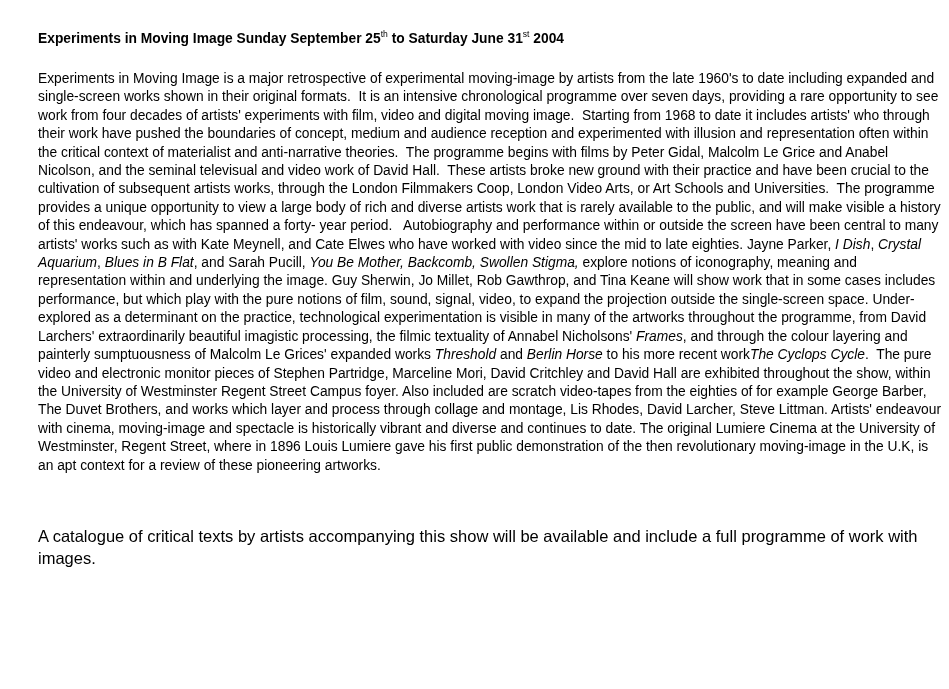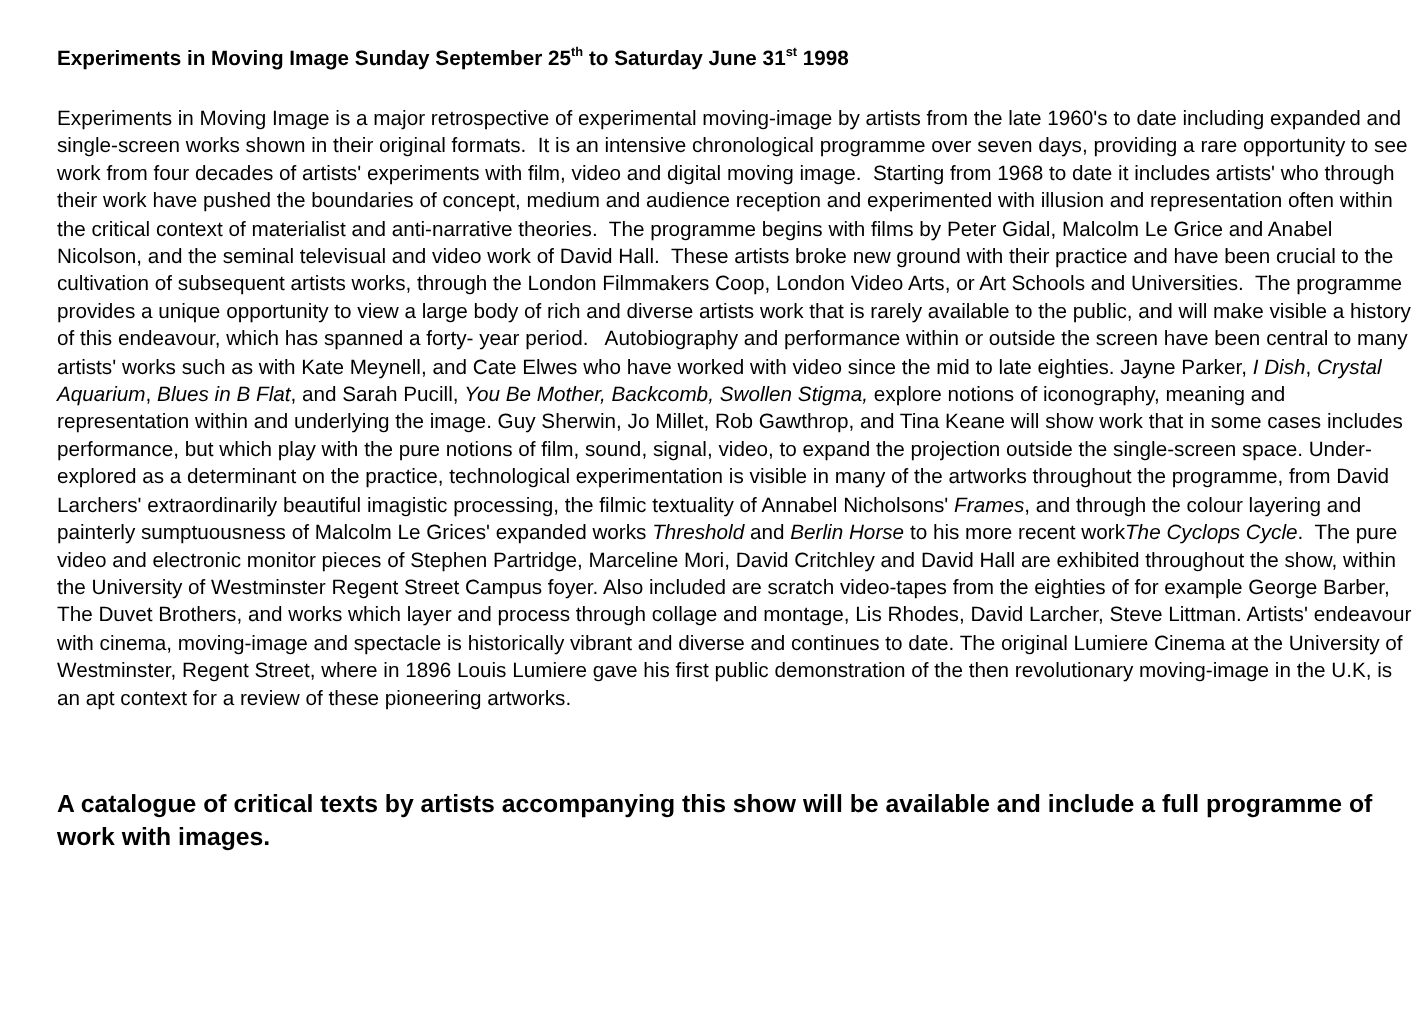--- a/index.html
+++ b/index.html
@@ -22,42 +22,41 @@
     width: 905px;
     font-size: 13.8px;
     font-weight: bold;
     line-height: 18px;
     white-space: pre-wrap;
   }
   .doc-title sup {
     font-size: 0.62em;
     vertical-align: super;
     line-height: 0;
-    font-weight: bold;
+    font-weight: normal;
   }
   .doc-body {
     width: 905px;
     margin-top: 22px;
     font-size: 13.8px;
     line-height: 18.4px;
     white-space: pre-wrap;
   }
   .doc-body i {
   }
   .catalogue-note {
     width: 905px;
     margin-top: 50px;
     font-size: 16.5px;
     line-height: 22px;
     white-space: pre-wrap;
-    font-weight: bold;
   }
 </style>
 </head>
 <body>
 
 <div class="page">
-  <div class="doc-title"><span>Experiments in Moving Image Sunday September 25</span><sup>th</sup><span> to Saturday June 31</span><sup>st</sup><span> 1998</span></div>
+  <div class="doc-title"><span>Experiments in Moving Image Sunday September 25</span><sup>th</sup><span> to Saturday June 31</span><sup>st</sup><span> 2004</span></div>
 
   <div class="doc-body"><span>Experiments in Moving Image is a major retrospective of experimental moving-image by artists from the late 1960's to date including expanded and single-screen works shown in their original formats.  It is an intensive chronological programme over seven days, providing a rare opportunity to see work from four decades of artists' experiments with film, video and digital moving image.  Starting from 1968 to date it includes artists' who through their work have pushed the boundaries of concept, medium and audience reception and experimented with illusion and representation often within the critical context of materialist and anti-narrative theories.  The programme begins with films by Peter Gidal, Malcolm Le Grice and Anabel Nicolson, and the seminal televisual and video work of David Hall.  These artists broke new ground with their practice and have been crucial to the cultivation of subsequent artists works, through the London Filmmakers Coop, London Video Arts, or Art Schools and Universities.  The programme provides a unique opportunity to view a large body of rich and diverse artists work that is rarely available to the public, and will make visible a history of this endeavour, which has spanned a forty- year period.   Autobiography and performance within or outside the screen have been central to many artists' works such as with Kate Meynell, and Cate Elwes who have worked with video since the mid to late eighties. Jayne Parker, </span><i>I Dish</i><span>, </span><i>Crystal Aquarium</i><span>, </span><i>Blues in B Flat</i><span>, and Sarah Pucill, </span><i>You Be Mother, Backcomb, Swollen Stigma,</i><span> explore notions of iconography, meaning and representation within and underlying the image. Guy Sherwin, Jo Millet, Rob Gawthrop, and Tina Keane will show work that in some cases includes performance, but which play with the pure notions of film, sound, signal, video, to expand the projection outside the single-screen space. Under-explored as a determinant on the practice, technological experimentation is visible in many of the artworks throughout the programme, from David Larchers' extraordinarily beautiful imagistic processing, the filmic textuality of Annabel Nicholsons' </span><i>Frames</i><span>, and through the colour layering and painterly sumptuousness of Malcolm Le Grices' expanded works </span><i>Threshold</i><span> and </span><i>Berlin Horse</i><span> to his more recent work</span><i>The Cyclops Cycle</i><span>.  The pure video and electronic monitor pieces of Stephen Partridge, Marceline Mori, David Critchley and David Hall are exhibited throughout the show, within the University of Westminster Regent Street Campus foyer. Also included are scratch video-tapes from the eighties of for example George Barber, The Duvet Brothers, and works which layer and process through collage and montage, Lis Rhodes, David Larcher, Steve Littman. Artists' endeavour with cinema, moving-image and spectacle is historically vibrant and diverse and continues to date. The original Lumiere Cinema at the University of Westminster, Regent Street, where in 1896 Louis Lumiere gave his first public demonstration of the then revolutionary moving-image in the U.K, is an apt context for a review of these pioneering artworks.</span></div>
 
   <div class="catalogue-note">A catalogue of critical texts by artists accompanying this show will be available and include a full programme of work with images.</div>
 </div>
 
 </body></html>

